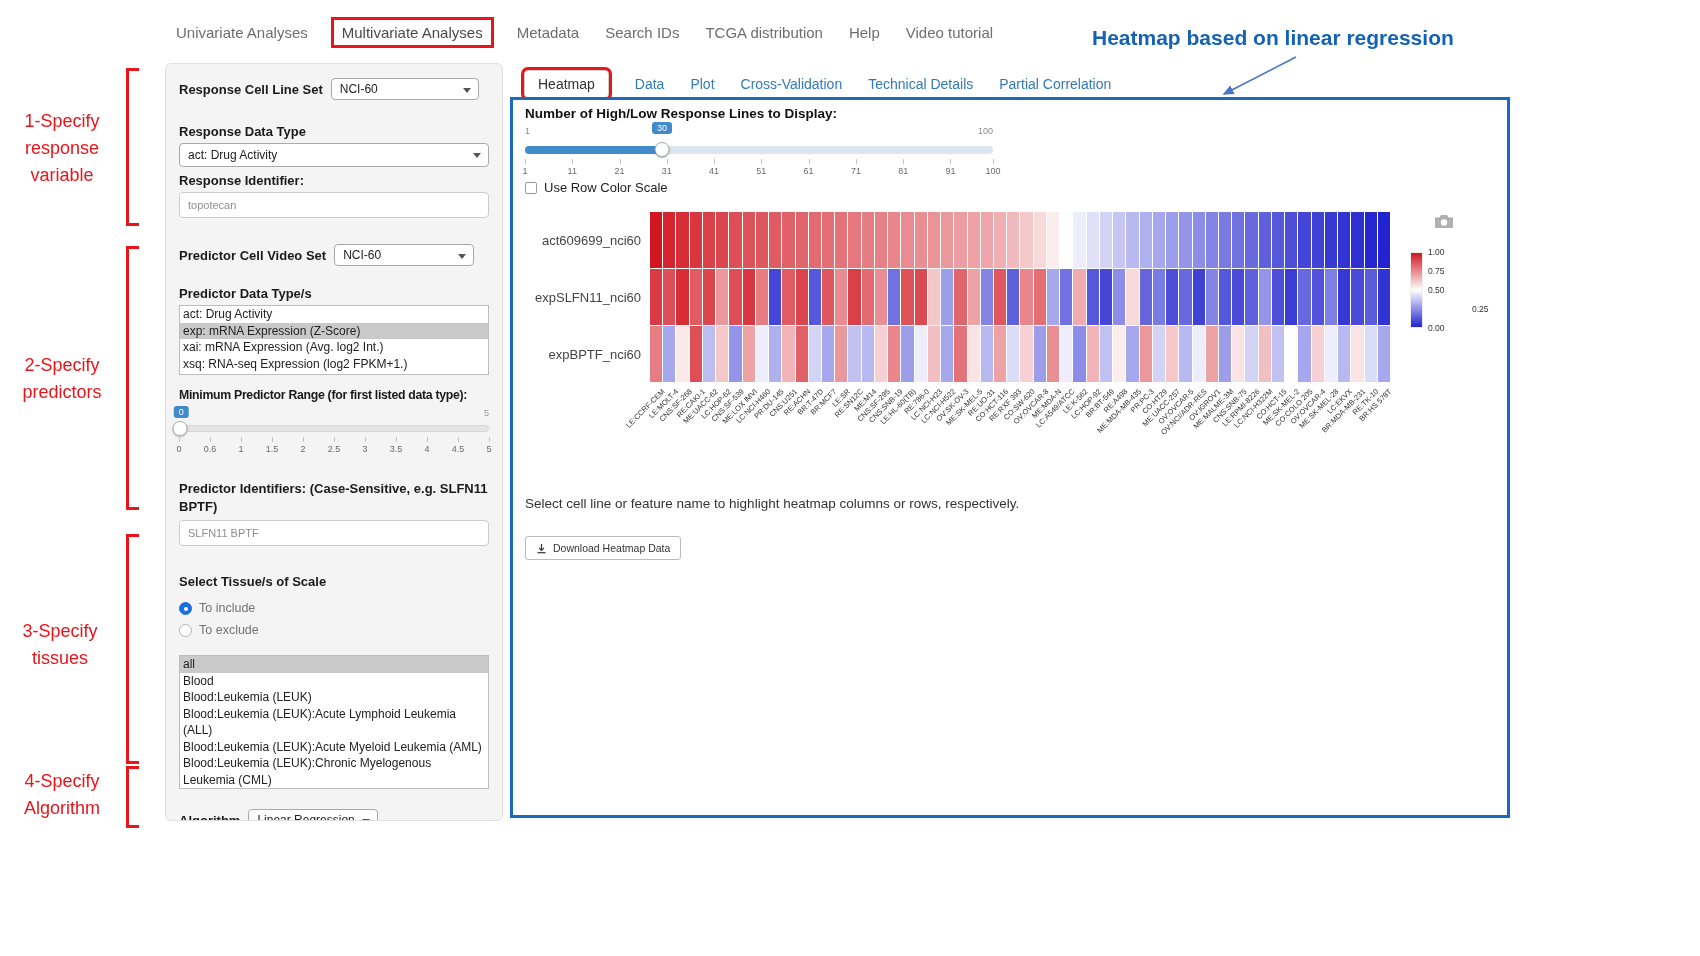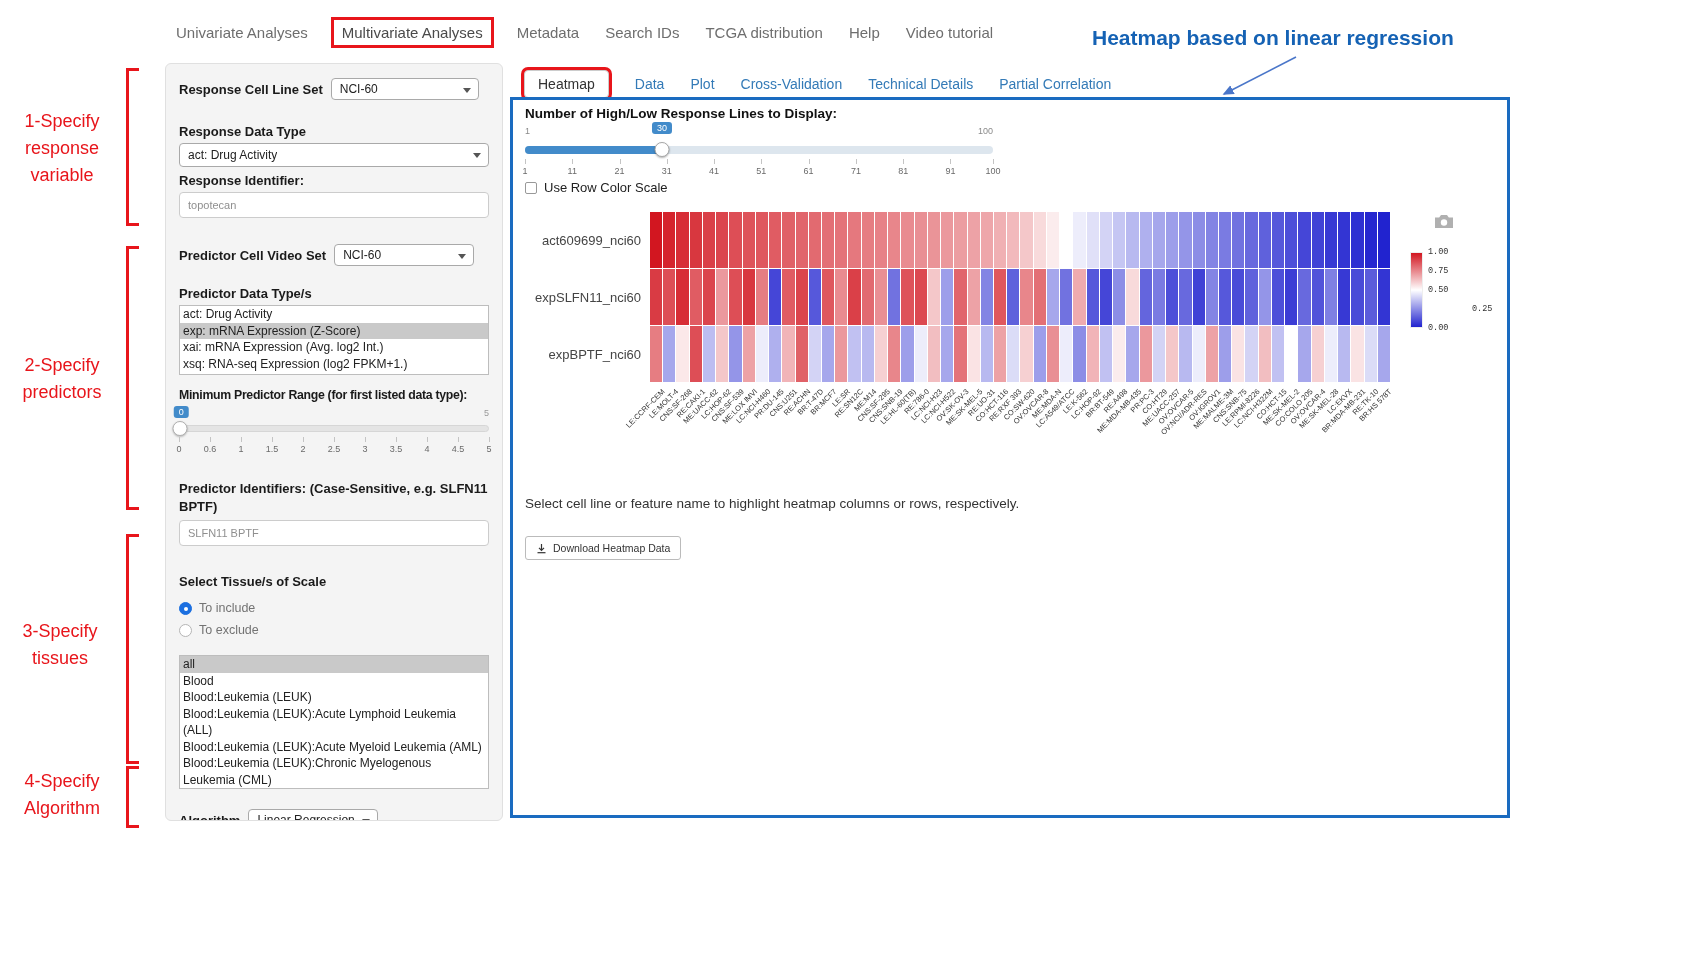--- a/index.html
+++ b/index.html
@@ -107,21 +107,21 @@
   .hm-rowlab{position:absolute;right:5px;transform:translateY(-50%);font-size:13px;color:#444;
     white-space:nowrap;cursor:pointer;}
   .hm-grid{position:absolute;left:137px;top:112px;width:740px;height:170px;display:grid;gap:1px;background:#fff;}
   .hm-cell{width:100%;height:100%;}
   .hm-xlabels{position:absolute;left:137px;top:285px;width:740px;height:100px;}
   .hm-xlab{position:absolute;top:2px;white-space:nowrap;font-size:7.5px;color:#333;
     transform:rotate(-45deg);transform-origin:100% 0;cursor:pointer;}
   .camera{position:absolute;left:921px;top:113px;cursor:pointer;}
   .colorbar{position:absolute;left:897px;top:152px;width:60px;height:80px;}
   .cb-bar{position:absolute;left:0;top:0;width:13px;height:76px;border:1px solid #eee;}
-  .cb-ticks{position:absolute;left:18px;top:0;height:76px;width:40px;font-family:Liberation Mono, monospace;}
+  .cb-ticks{position:absolute;left:18px;top:0;height:76px;width:40px;}
   .cb-tick{position:absolute;transform:translateY(-50%);font-size:8.5px;color:#333;}
   .hint{position:absolute;left:12px;top:396px;font-size:13.5px;color:#333;}
   .dl-btn{position:absolute;left:12px;top:436px;display:flex;align-items:center;gap:6px;
     padding:5px 10px;font-size:10.5px;color:#333;background:#fff;border:1px solid #bbb;border-radius:3px;
     font-family:"Liberation Sans",sans-serif;cursor:pointer;}
 </style>
 </head>
 <body>
 
 <div class="page">

